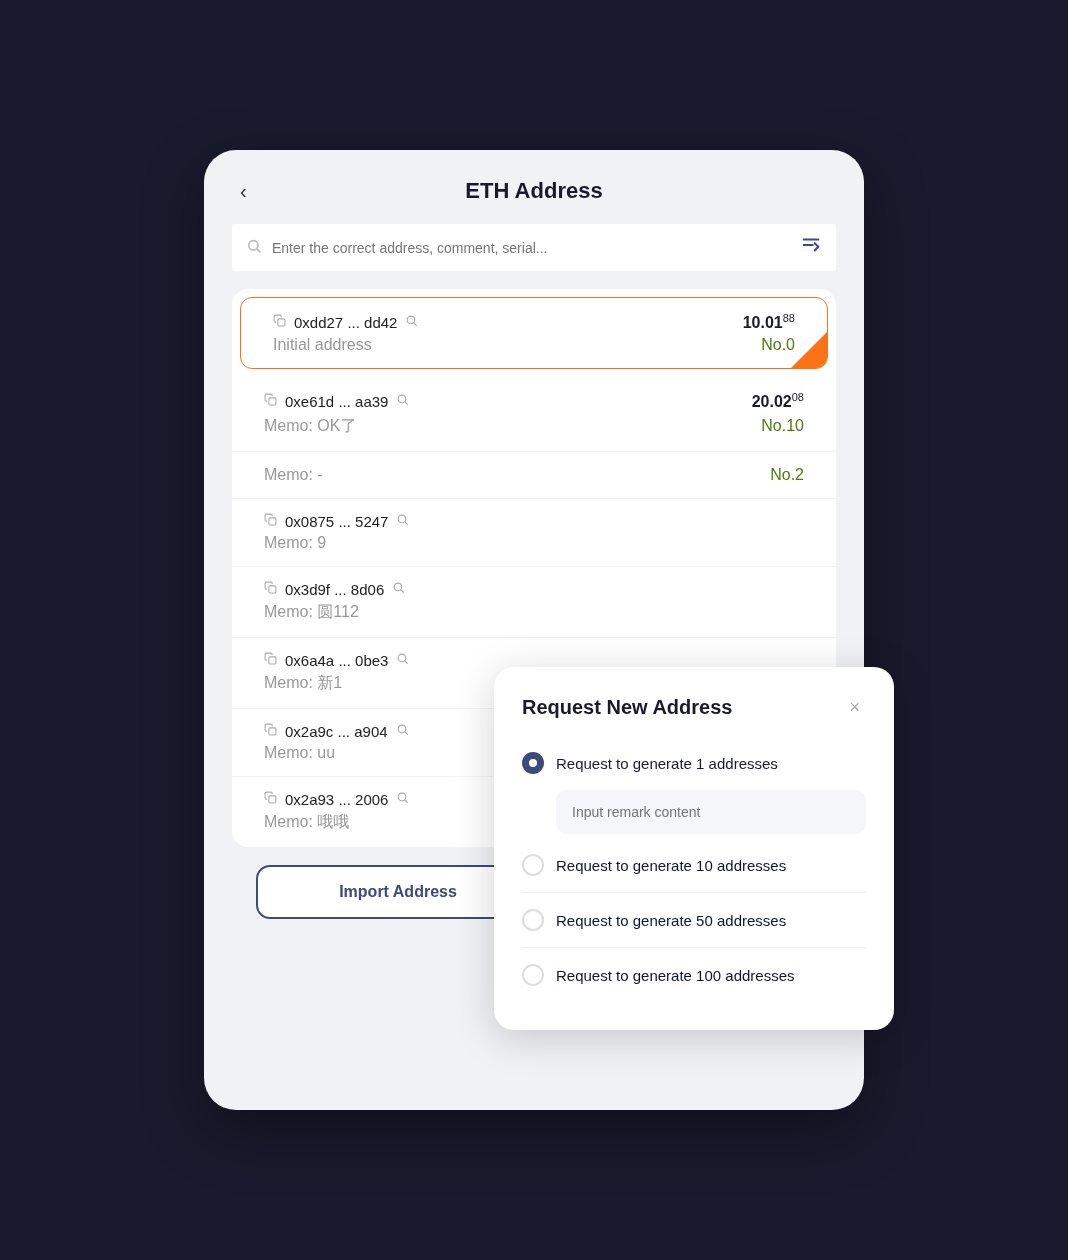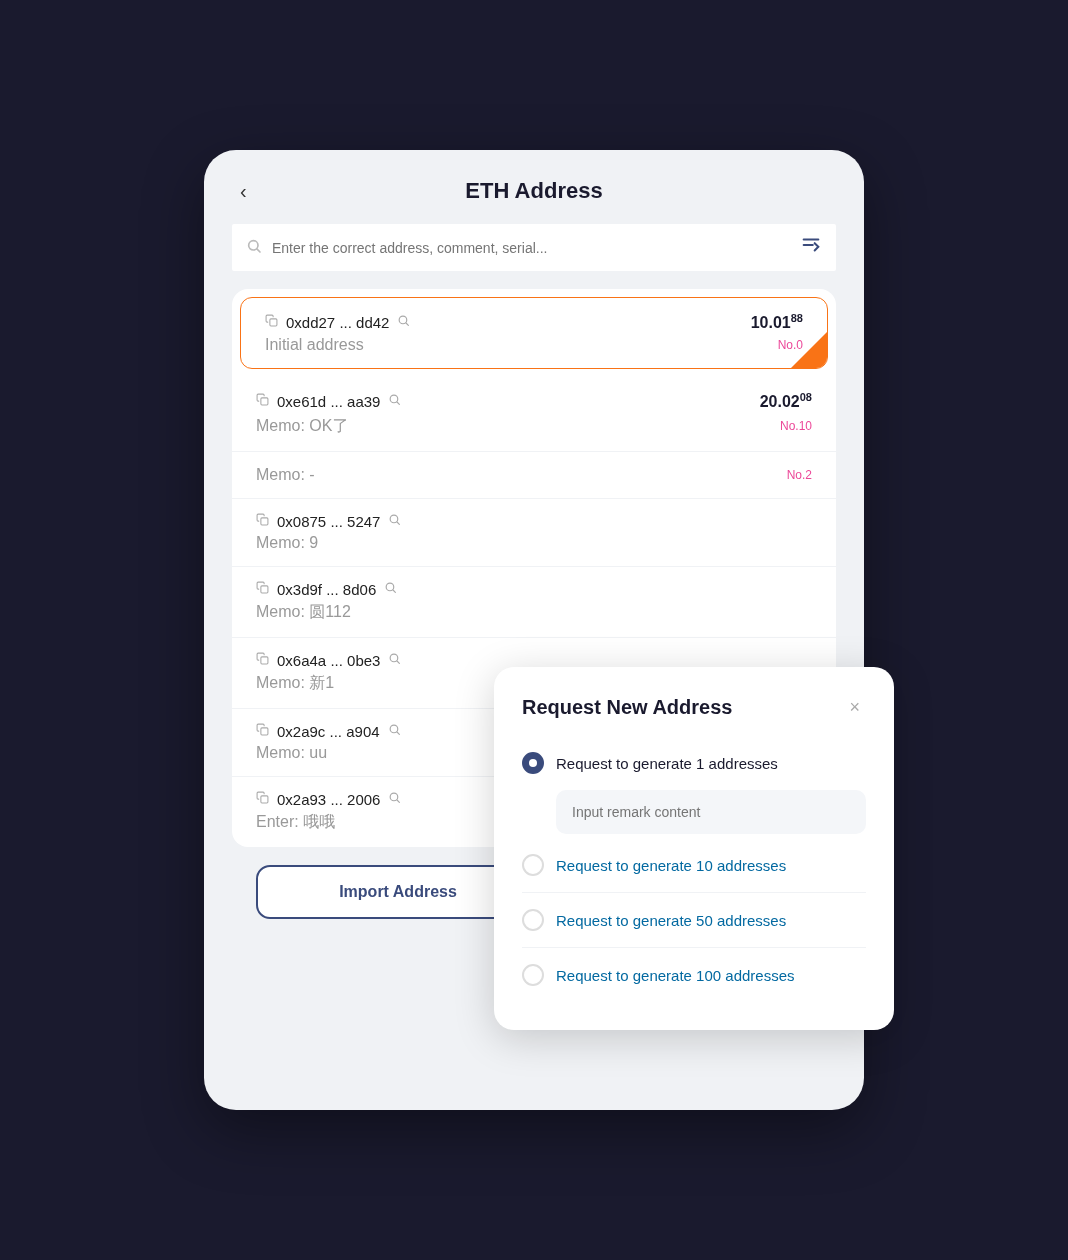--- a/index.html
+++ b/index.html
@@ -76,21 +76,21 @@
 
     
     .address-list {
       background: #fff;
       border-radius: 16px;
       overflow: hidden;
       margin-bottom: 18px;
     }
 
     .address-item {
-      padding: 14px 24px;
+      padding: 14px 32px;
       border-bottom: 1px solid #f0f2f5;
       position: relative;
       cursor: pointer;
     }
     .address-item:last-child {
       border-bottom: none;
     }
     .address-item.active {
       border: 1.5px solid #f97316;
       border-radius: 12px;
@@ -122,35 +122,35 @@
       color: #aaa;
       font-size: 14px;
     }
     .amount-right {
       font-size: 16px;
       font-weight: 700;
       color: #1a1a2e;
     }
     .amount-right sup {
       font-size: 11px;
-      font-weight: 700;
+      font-weight: 400;
       vertical-align: super;
     }
     .address-row-bottom {
       display: flex;
       justify-content: space-between;
       align-items: center;
     }
     .memo-text {
       font-size: 16px;
       color: #999;
     }
     .no-text {
-      font-size: 12px;
-      color: #ec4899;
+      font-size: 16px;
+      color: #4d7c0f;
     }
 
     
     .corner-badge {
       position: absolute;
       bottom: 0;
       right: 0;
       width: 0;
       height: 0;
       border-style: solid;
@@ -231,21 +231,21 @@
       border: none;
       padding: 2px 6px;
     }
 
     .radio-option {
       display: flex;
       align-items: center;
       gap: 12px;
       padding: 12px 0;
       font-size: 15px;
-      color: #0369a1;
+      color: #0f172a;
       cursor: pointer;
     }
     .radio-option.selected {
       color: #1a1a2e;
       font-weight: 500;
     }
 
     .radio-circle {
       width: 22px;
       height: 22px;
@@ -484,21 +484,21 @@
         <span class="search-addr-icon">
           <svg width="13" height="13" viewBox="0 0 24 24" fill="none" stroke="#aaa" stroke-width="2.2" stroke-linecap="round">
                 <circle cx="11" cy="11" r="7"></circle>
                 <line x1="21" y1="21" x2="16.65" y2="16.65"></line>
               </svg>
         </span>
       </div>
 
     </div>
     <div class="address-row-bottom">
-      <span class="memo-text">Enter: 哦哦</span>
+      <span class="memo-text">Memo: 哦哦</span>
 
     </div>
 
   </div>
     </div>
 
   <div class="bottom-buttons">
     <button class="btn-import">Import Address</button>
     <button class="btn-request">Request New Address</button>
   </div>

